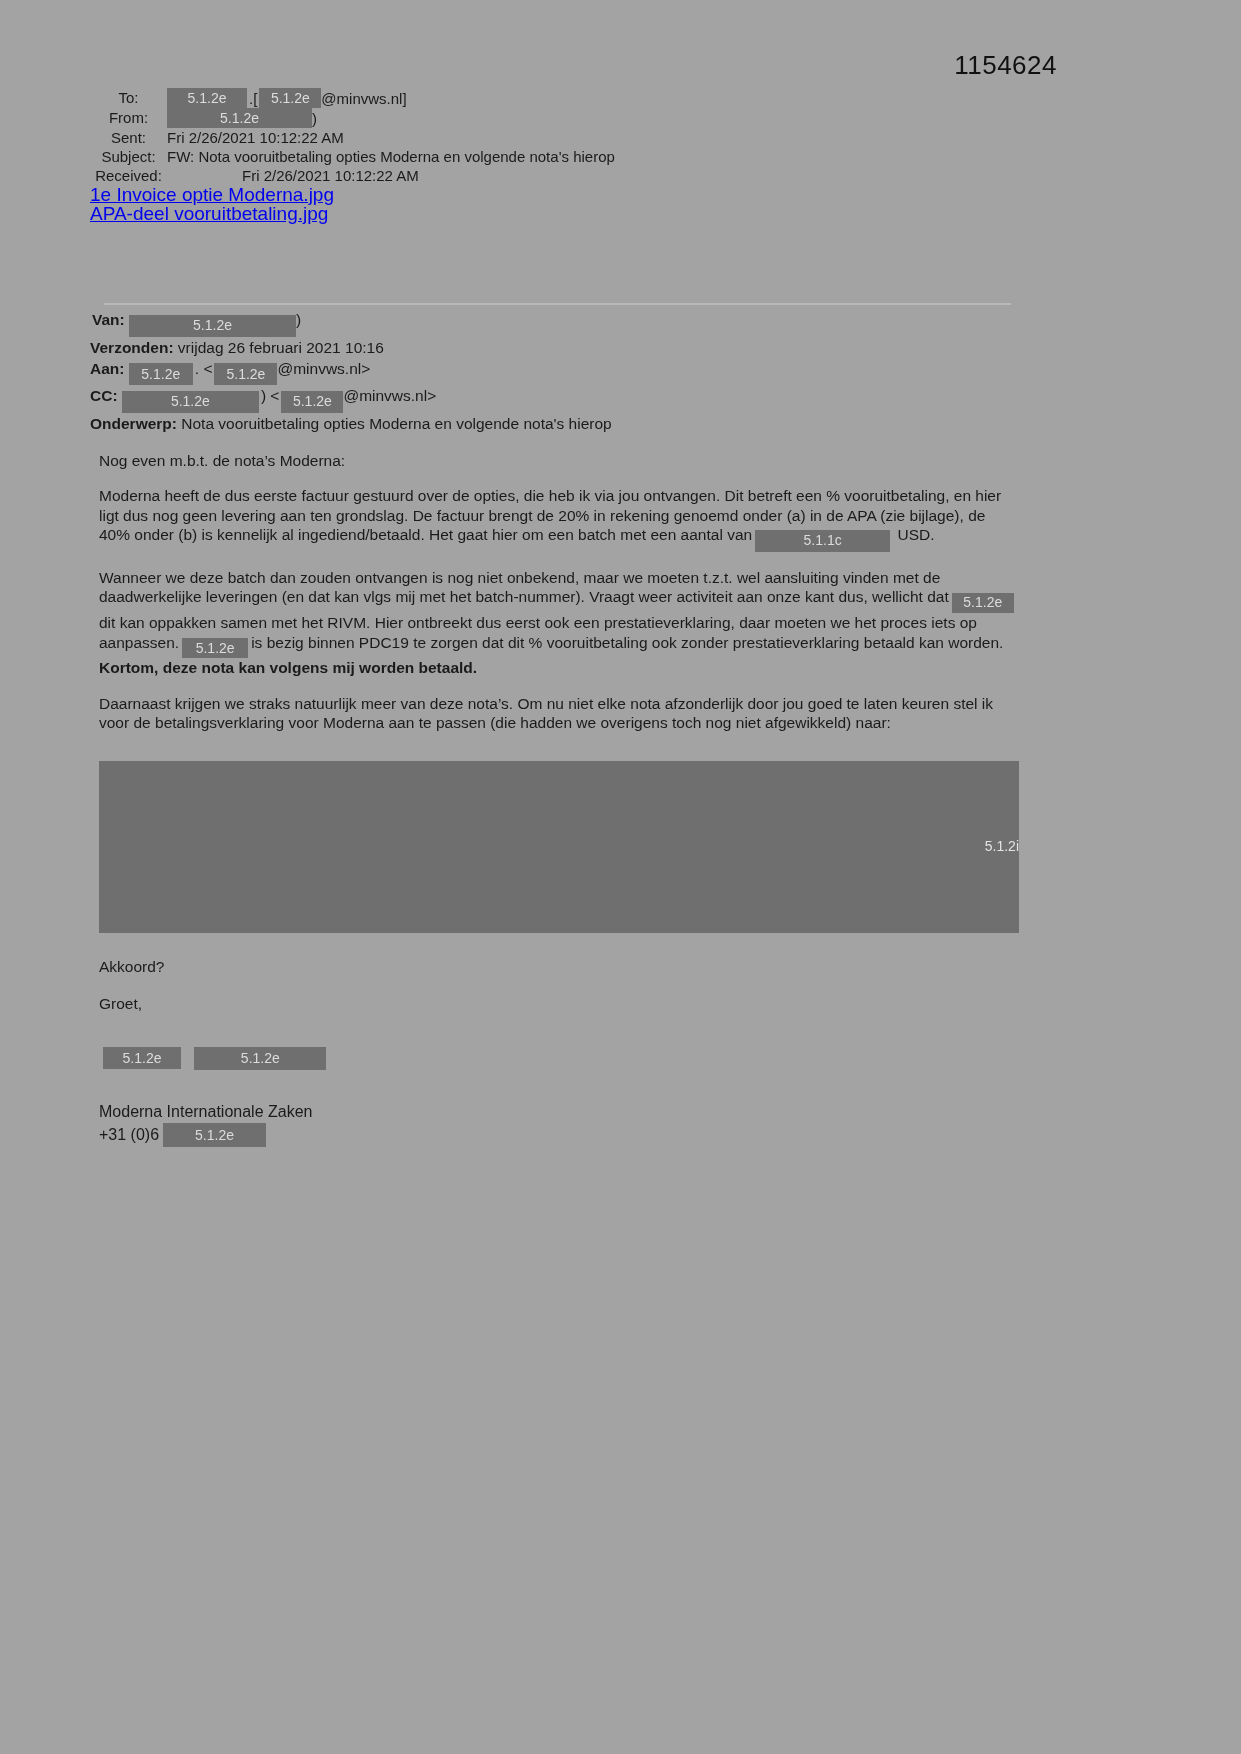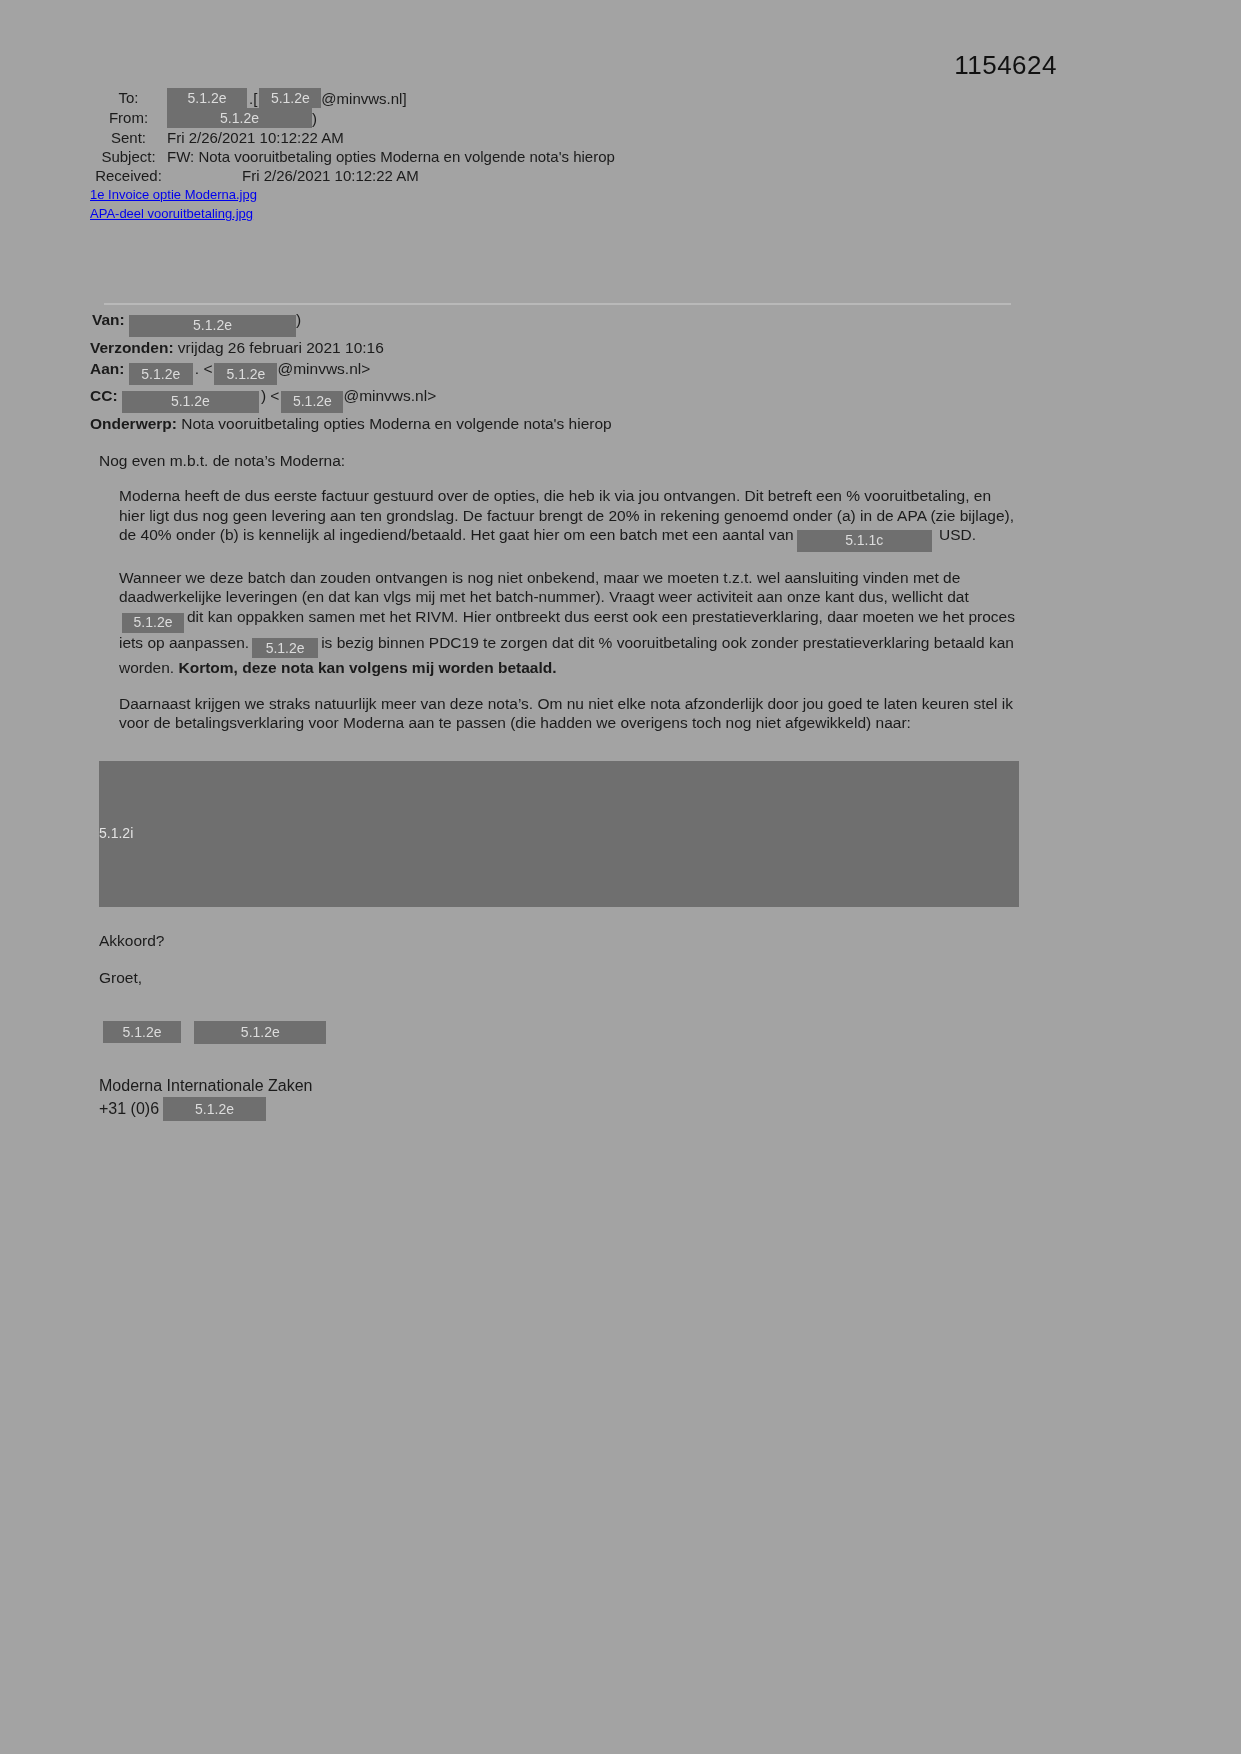--- a/index.html
+++ b/index.html
@@ -21,41 +21,41 @@
 
   .chip {
     display:inline-flex; align-items:center; justify-content:center;
     background:var(--chip-bg,#6f6f6f); color:var(--chip-fg,#dcdcdc);
     font-size:14px; height:20px; vertical-align:-5px; flex:0 0 auto;
   }
   .chip.tall { height:22px; }
   .sep { padding:0 2px; }
 
   .attach-link { display:block; color:#0000EE; text-decoration:underline;
-                 font-size:13px; line-height:19px; width:max-content; }
+                 font-size:19px; line-height:19px; width:max-content; }
 
   .divider { border:none; border-top:2px solid #b9b9b9; margin:80px 0 4px 14px; width:907px; }
 
   
   .qrow { font-size:15.5px; line-height:21px; white-space:nowrap; }
   .qrow b { font-weight:bold; }
   .qrow .chip { vertical-align:-5px; }
   .qrow.van { padding-left:2px; }
 
   
   .body { margin-left:9px; width:918px; font-size:15.5px; line-height:19.5px; }
   .greeting { margin-top:33px; }
   .intro { margin-top:17px; }
-  .para { margin-top:16px;margin-left:20px; }
+  .para { margin-top:16px; }
   .para .chip { margin:0 3px; vertical-align:-5px; }
   .bold-inline { font-weight:bold; }
 
   .bigbox {
-    margin-top:28px; width:920px; height:146px; background:var(--chip-bg,#6f6f6f);
-    display:flex; align-items:center; justify-content:flex-start;
+    margin-top:28px; width:920px; height:172px; background:var(--chip-bg,#6f6f6f);
+    display:flex; align-items:center; justify-content:flex-end;
     color:#e3e3e3; font-size:14px;
   }
   .akkoord { margin-top:24px; }
   .groet { margin-top:18px; }
   .sig-chip-1 { margin:5px 0 0 4px; width:78px; height:22px; }
   .sig-chip-2 { margin:33px 0 0 9px; width:132px; height:23px; }
   .sig-block { margin-top:31px; font-size:16px; line-height:22.5px; }
   .phone-row { display:flex; align-items:center; }
   .phone-row .chip { height:24px; width:103px; margin-left:4px; }
 </style>

